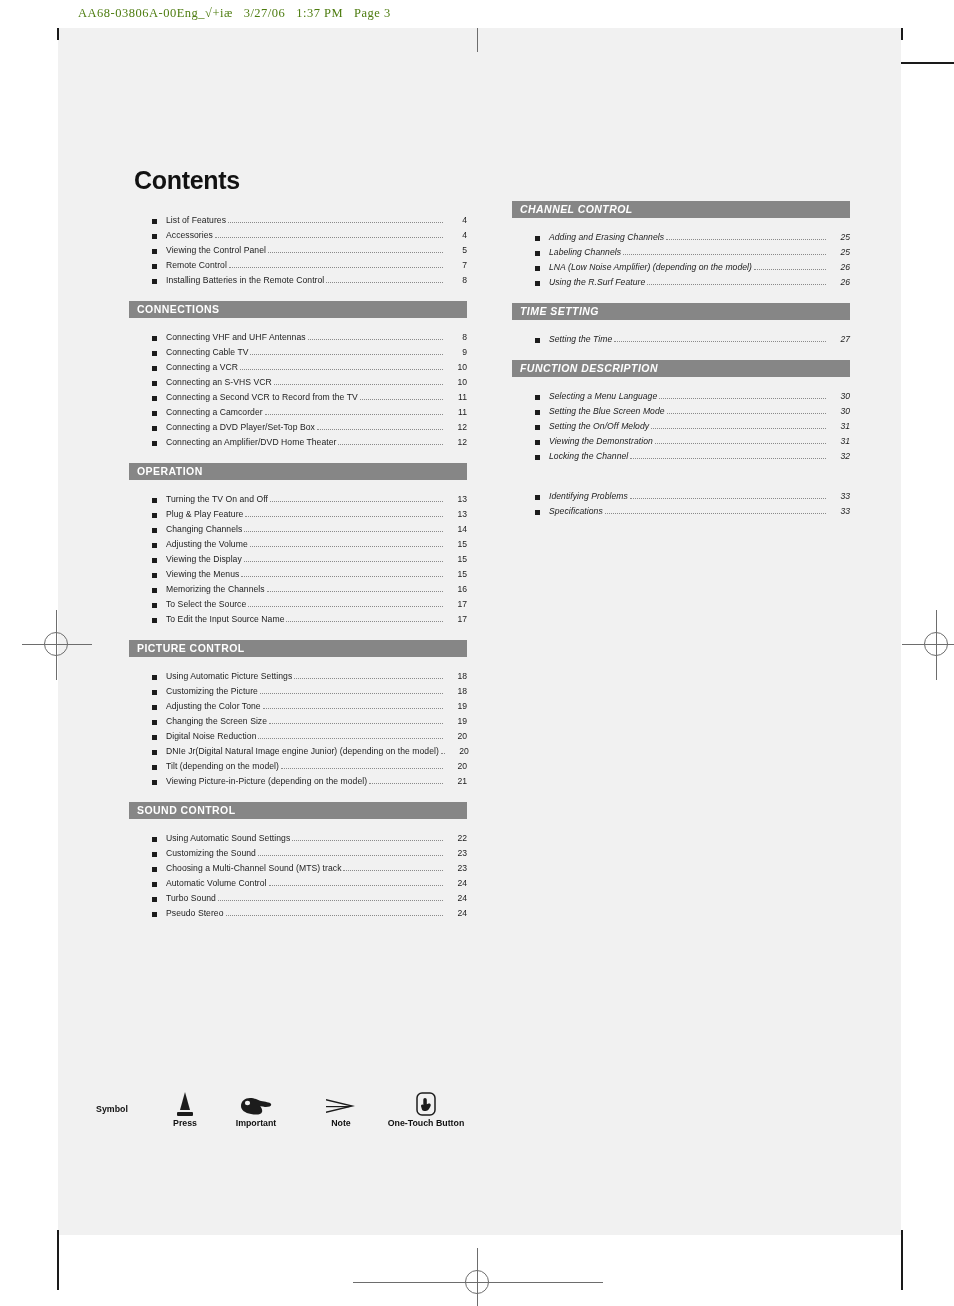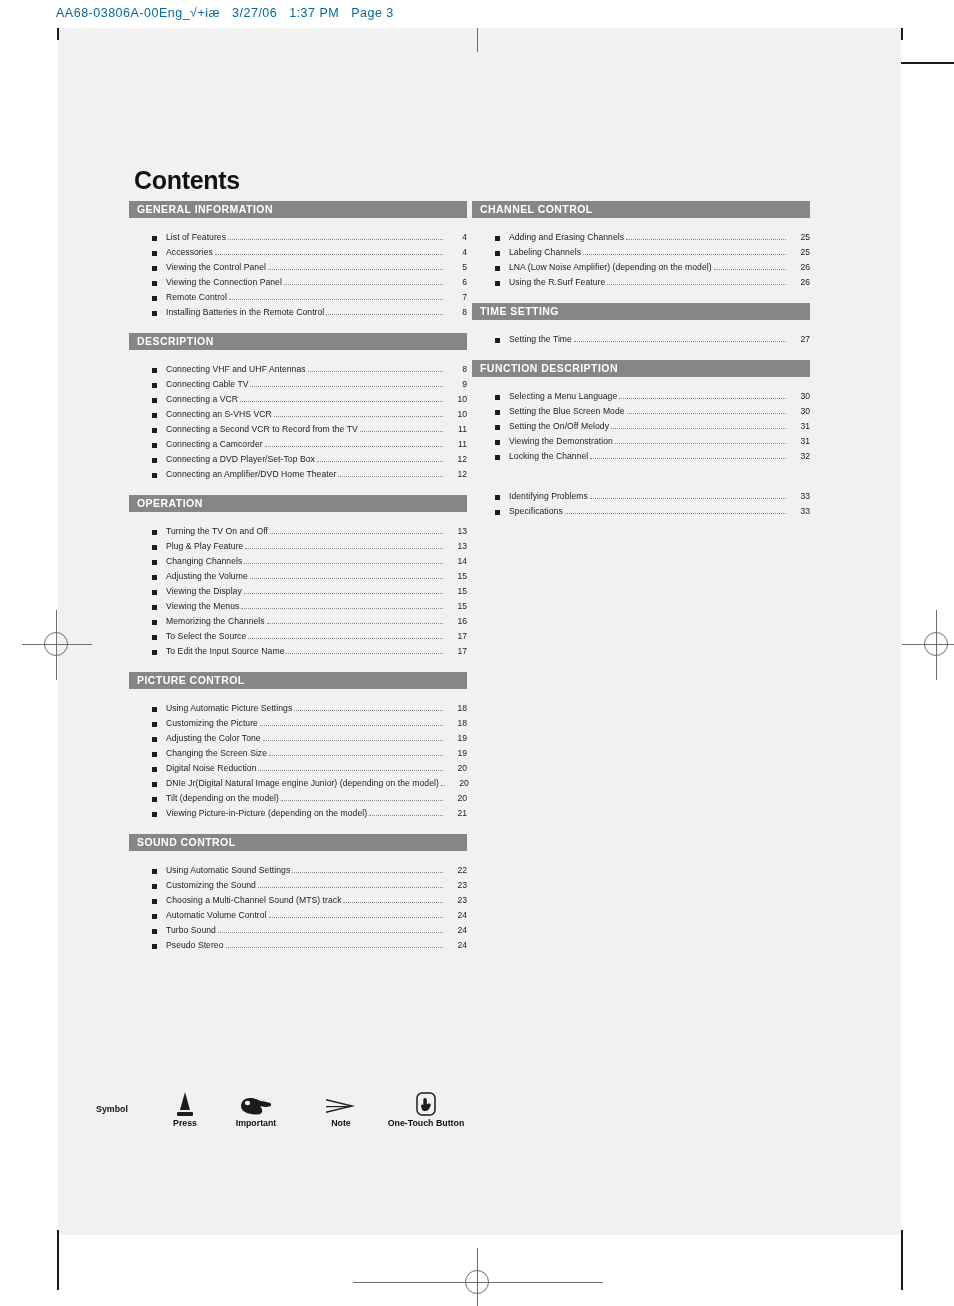--- a/index.html
+++ b/index.html
@@ -19,26 +19,26 @@
   .print-header {
     position: absolute;
     top: 0; left: 0;
     width: 954px;
     height: 28px;
     background: #ffffff;
     z-index: 40;
   }
   .print-header-text {
     position: absolute;
-    left: 56px;
+    left: 78px;
     top: 6px;
-    font-family: Liberation Sans, sans-serif;
+    font-family: Liberation Serif, serif;
     font-size: 12.5px;
     letter-spacing: 0.5px;
-    color: #0369a1;
+    color: #4d7c0f;
     white-space: pre;
   }
 
   
   .page-sheet {
     position: absolute;
     left: 58px;
     top: 28px;
     width: 843px;
     height: 1207px;
@@ -93,21 +93,21 @@
     font-weight: bold;
     color: #121212;
     letter-spacing: -0.3px;
   }
 
   .col {
     position: absolute;
     width: 338px;
   }
   .col-left  { left: 129px; top: 201px; }
-  .col-right { left: 472px; top: 201px; }
+  .col-right { left: 512px; top: 201px; font-style: italic; }
 
   .section { margin-bottom: 0; }
 
   .sec-head {
     height: 17px;
     background: #868686;
     color: #ffffff;
     font-size: 10.5px;
     font-weight: bold;
     letter-spacing: 0.45px;
@@ -247,21 +247,20 @@
     <div class="rline h"></div>
     <div class="rcirc"></div>
 </div>
 
 <div class="content">
 
   <div class="contents-title">Contents</div>
 
   <div class="col col-left" id="col-left">
       <div class="section" style="margin-bottom: 16px;">
-        <div class="sec-head">GENERAL INFORMATION</div>
         <div class="sec-body">
           <div class="toc-row">
             <span class="bullet"></span>
             <span class="toc-label">List of Features</span>
             <span class="leader"></span>
             <span class="toc-page">4</span>
           </div>
           <div class="toc-row">
             <span class="bullet"></span>
             <span class="toc-label">Accessories</span>
@@ -269,40 +268,34 @@
             <span class="toc-page">4</span>
           </div>
           <div class="toc-row">
             <span class="bullet"></span>
             <span class="toc-label">Viewing the Control Panel</span>
             <span class="leader"></span>
             <span class="toc-page">5</span>
           </div>
           <div class="toc-row">
             <span class="bullet"></span>
-            <span class="toc-label">Viewing the Connection Panel</span>
-            <span class="leader"></span>
-            <span class="toc-page">6</span>
-          </div>
-          <div class="toc-row">
-            <span class="bullet"></span>
             <span class="toc-label">Remote Control</span>
             <span class="leader"></span>
             <span class="toc-page">7</span>
           </div>
           <div class="toc-row">
             <span class="bullet"></span>
             <span class="toc-label">Installing Batteries in the Remote Control</span>
             <span class="leader"></span>
             <span class="toc-page">8</span>
           </div>
         </div>
       </div>
       <div class="section" style="margin-bottom: 16px;">
-        <div class="sec-head">DESCRIPTION</div>
+        <div class="sec-head">CONNECTIONS</div>
         <div class="sec-body">
           <div class="toc-row">
             <span class="bullet"></span>
             <span class="toc-label">Connecting VHF and UHF Antennas</span>
             <span class="leader"></span>
             <span class="toc-page">8</span>
           </div>
           <div class="toc-row">
             <span class="bullet"></span>
             <span class="toc-label">Connecting Cable TV</span>

